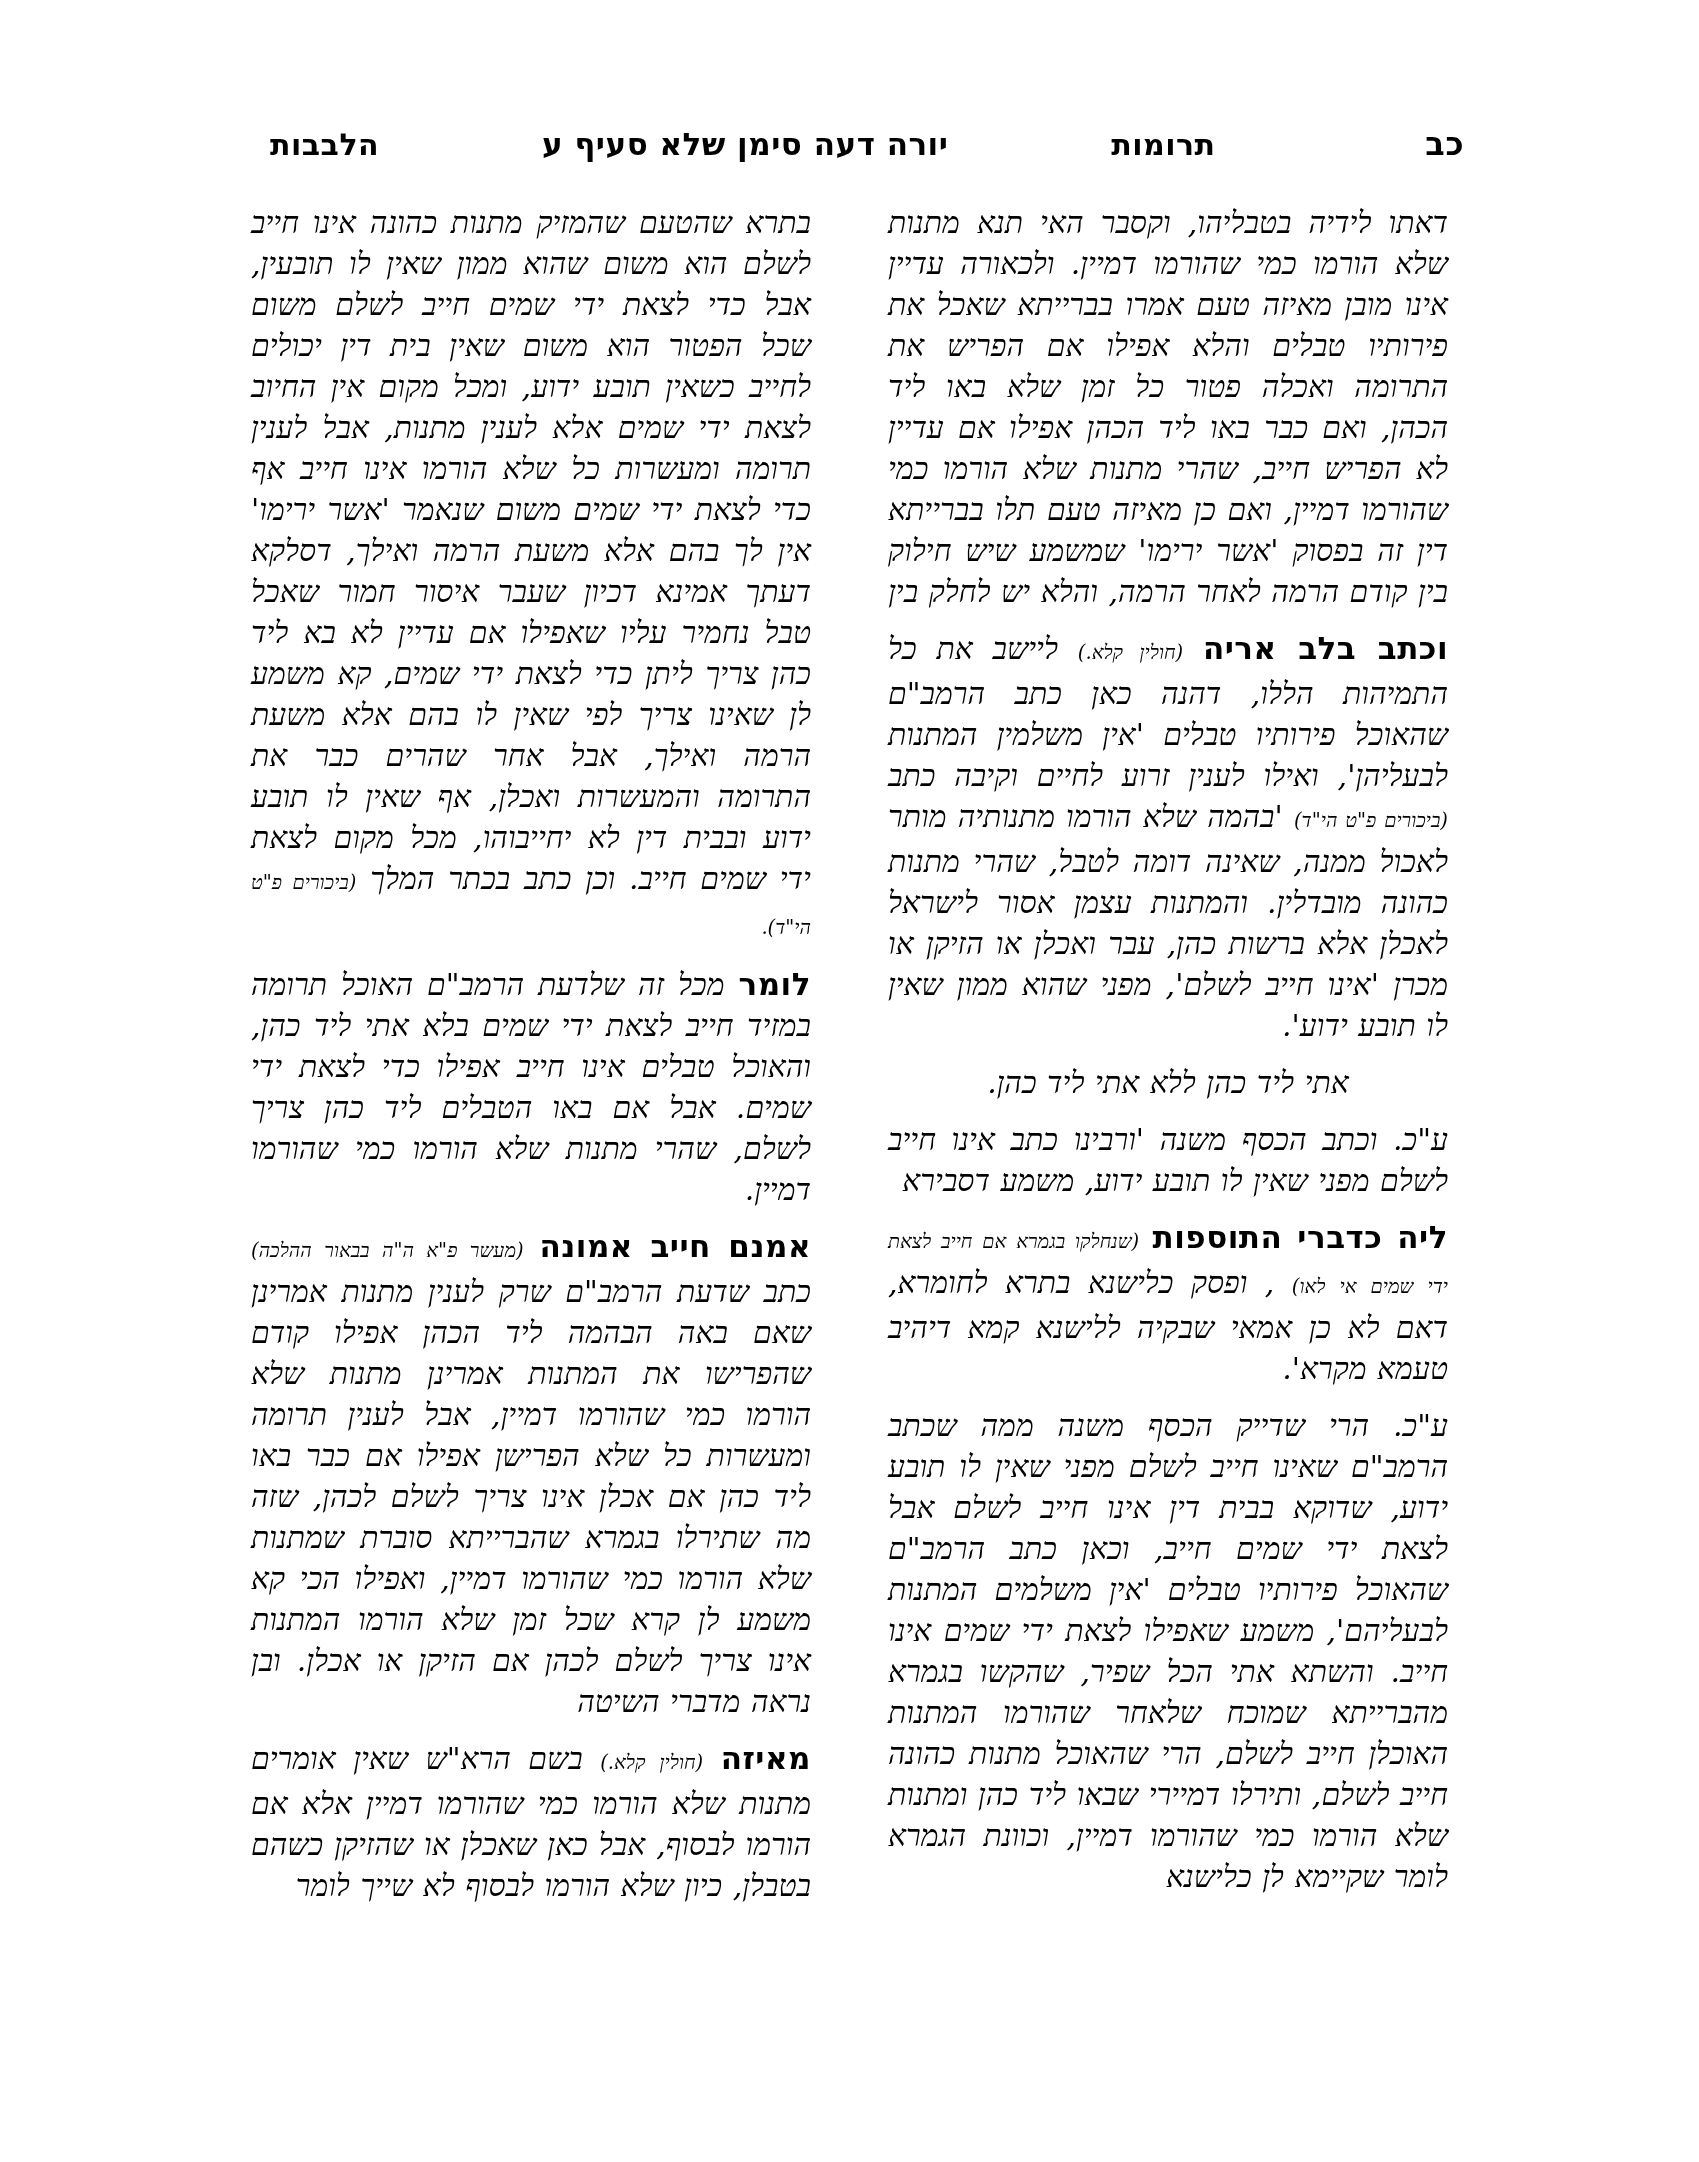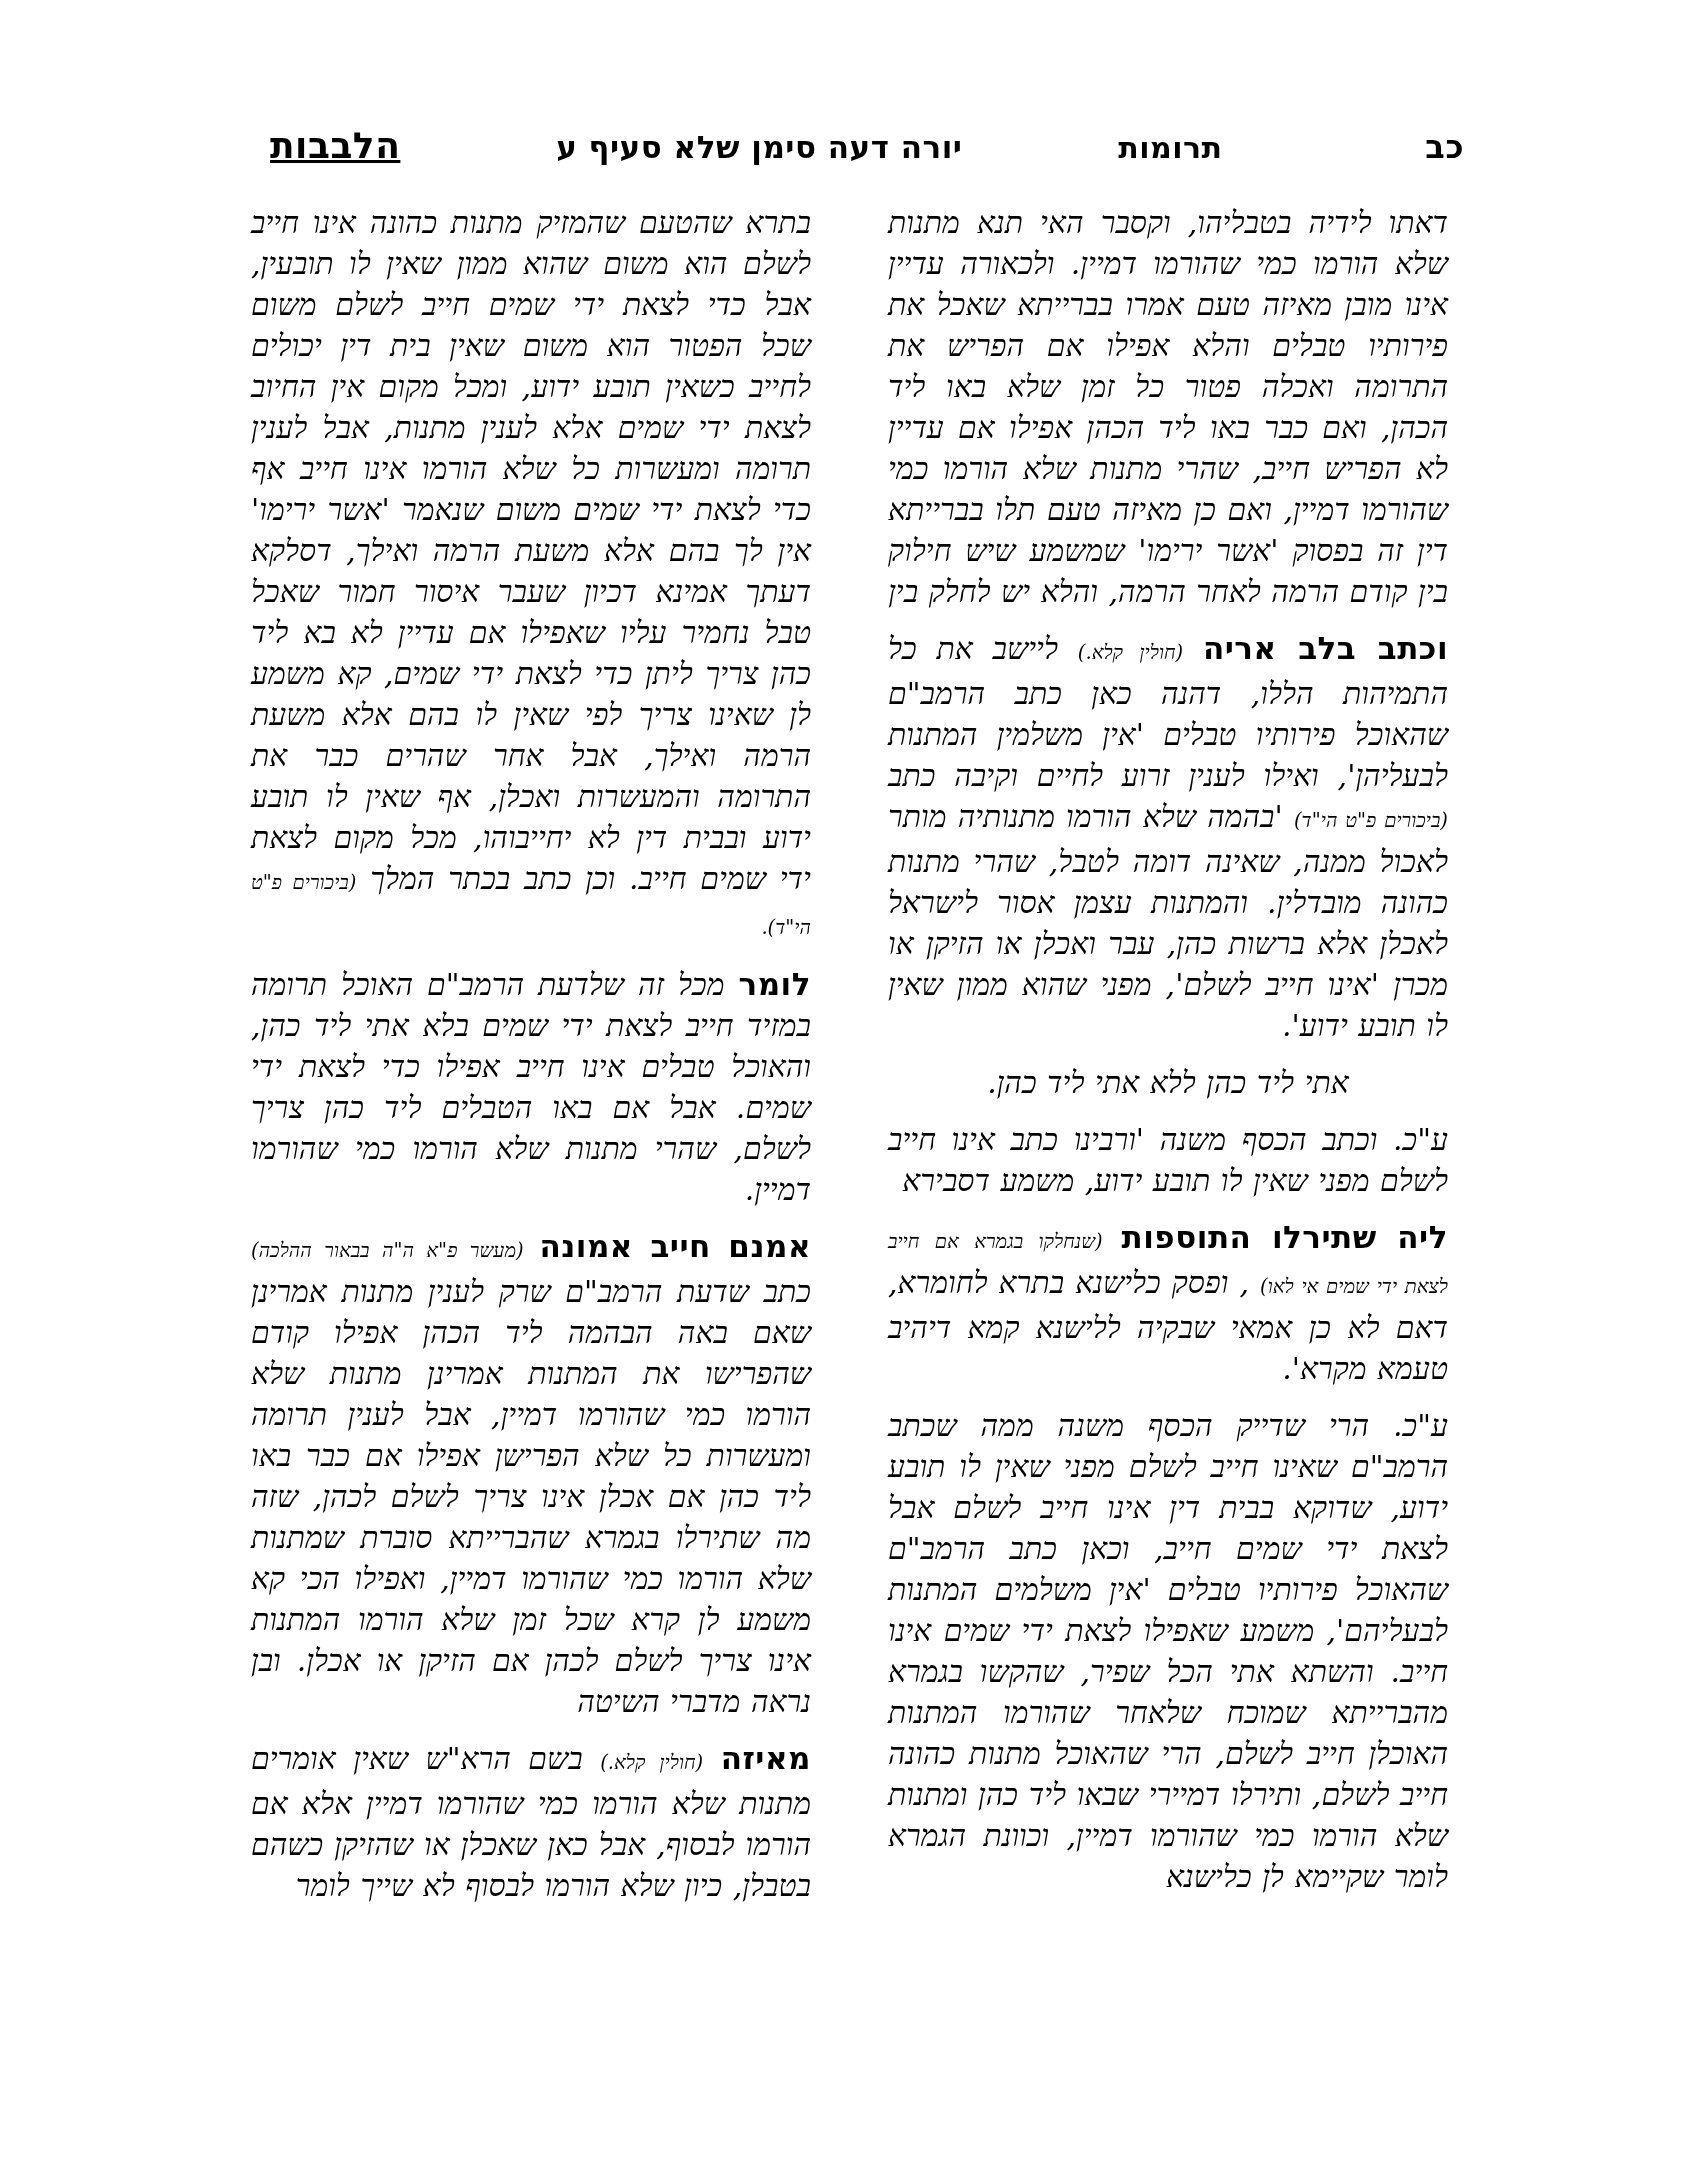--- a/index.html
+++ b/index.html
@@ -36,21 +36,21 @@
     justify-content: space-between;
     font-family: "DejaVu Sans", sans-serif;
     font-weight: bold;
     font-size: 32px;
     letter-spacing: 0.5px;
     white-space: nowrap;
   }
   .rh-page-num { font-size: 32px; font-weight: bold; }
   .rh-title    { font-size: 30px; font-weight: bold; padding-right: 47px;}
   .rh-siman    { font-size: 31px; font-weight: bold; }
-  .rh-work     { font-size: 36px; font-weight: bold; padding-left: 35px; text-decoration: underline; }
+  .rh-work     { font-size: 30px; font-weight: bold; padding-left: 35px; }
 
   
   .body-cols {
     position: absolute;
     top: 186px;
     left: 235px;
     width: 1229px;
     height: 1843px;
     direction: rtl;
     display: flex;
@@ -132,21 +132,21 @@
 
       <p class="rashi center-last">
         <span>אתי ליד כהן ללא אתי ליד כהן.</span>
       </p>
 
       <p class="rashi">
         <span>ע"כ. וכתב הכסף משנה 'ורבינו כתב אינו חייב לשלם מפני שאין לו תובע ידוע, משמע דסבירא</span>
       </p>
 
       <p class="rashi">
-        <span class="lemma">ליה שתירלו התוספות</span>
+        <span class="lemma">ליה כדברי התוספות</span>
         <span class="cite">(שנחלקו בגמרא אם חייב לצאת ידי שמים אי לאו)</span>
         <span>, ופסק כלישנא בתרא לחומרא, דאם לא כן אמאי שבקיה ללישנא קמא דיהיב טעמא מקרא'.</span>
       </p>
 
       <p class="rashi">
         <span>ע"כ. הרי שדייק הכסף משנה ממה שכתב הרמב"ם שאינו חייב לשלם מפני שאין לו תובע ידוע, שדוקא בבית דין אינו חייב לשלם אבל לצאת ידי שמים חייב, וכאן כתב הרמב"ם שהאוכל פירותיו טבלים 'אין משלמים המתנות לבעליהם', משמע שאפילו לצאת ידי שמים אינו חייב. והשתא אתי הכל שפיר, שהקשו בגמרא מהברייתא שמוכח שלאחר שהורמו המתנות האוכלן חייב לשלם, הרי שהאוכל מתנות כהונה חייב לשלם, ותירלו דמיירי שבאו ליד כהן ומתנות שלא הורמו כמי שהורמו דמיין, וכוונת הגמרא לומר שקיימא לן כלישנא</span>
       </p>
 
     </div>
 

